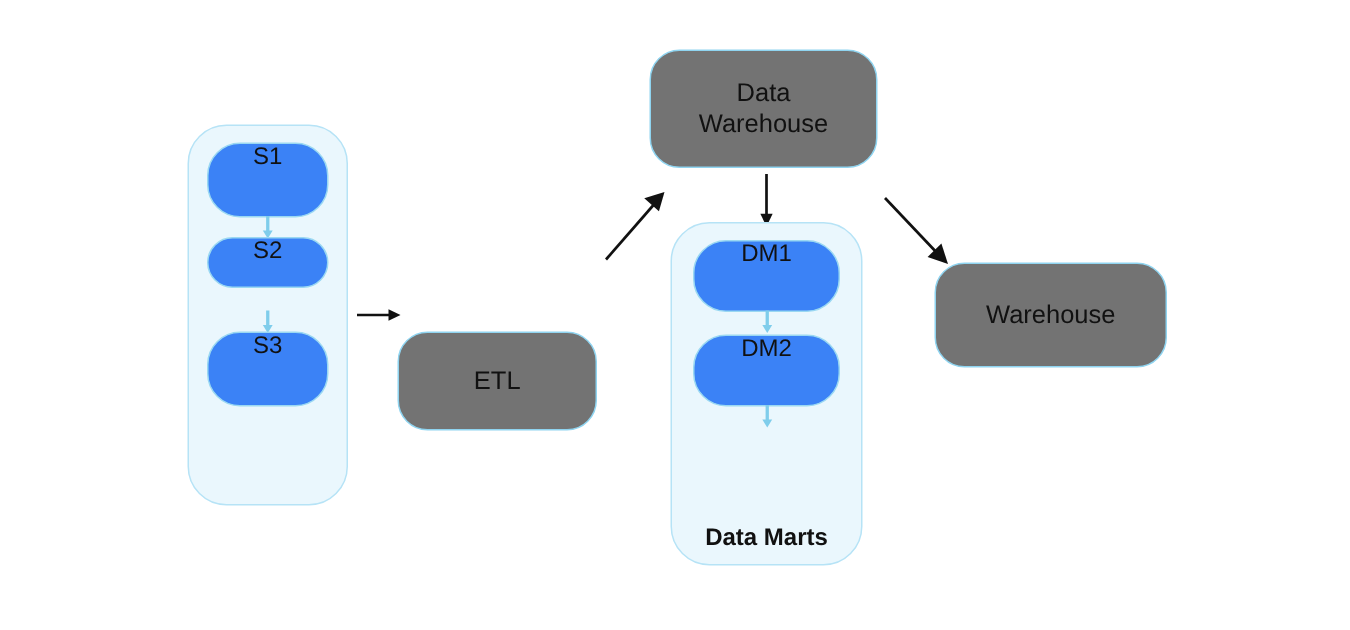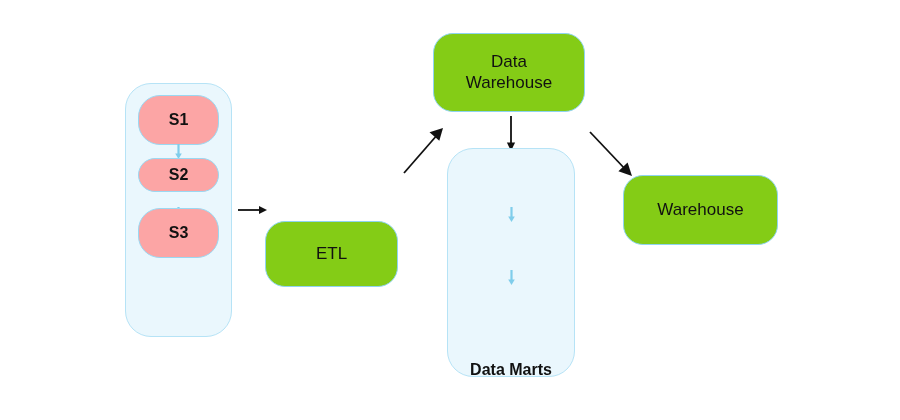--- a/index.html
+++ b/index.html
@@ -22,45 +22,44 @@
   .node {
     position: absolute;
     box-sizing: border-box;
     display: flex;
     align-items: center;
     justify-content: center;
     text-align: center;
     color: #111111;
     line-height: 1.22;
     border: 1.6px solid #8fd4f0;
-    background: #84cc16;
+    background: #737373;
   }
 
   
   .container-node {
     position: absolute;
     box-sizing: border-box;
     border: 1.6px solid #b6e3f6;
     background: #eaf7fd;
     border-radius: 26px;
   }
 
   
   .inner-node {
     position: absolute;
     box-sizing: border-box;
     display: flex;
-    align-items: center;
     justify-content: center;
     border: 1.6px solid #9ad8f2;
-    background: #fca5a5;
+    background: #3b82f6;
     border-radius: 22px;
     color: #111111;
     font-size: 16px;
-    font-weight: 700;
+    font-weight: 400;
   }
 
   
   .container-label {
     position: absolute;
     text-align: center;
     color: #111111;
     font-size: 16px;
     font-weight: 600;
     line-height: 1.25;
@@ -107,21 +106,21 @@
     <span>S2</span>
   </div>
 
   <div class="connector" style="left:172px; top:207px; width:13px; height:16px;">
     <svg width="13" height="16" viewBox="0 0 13 16">
       <line x1="6.5" y1="0" x2="6.5" y2="11" stroke="#7fcdeb" stroke-width="2.2"></line>
       <path d="M6.5 15 L3.2 9.6 L9.8 9.6 Z" fill="#7fcdeb"></path>
     </svg>
   </div>
 
-  <div class="inner-node" style="left:138px; top:208px; width:81px; height:50px;">
+  <div class="inner-node" style="left:138px; top:221px; width:81px; height:50px;">
     <span>S3</span>
   </div>
 
 
   <div class="connector" style="left:238px; top:201px; width:30px; height:18px;">
     <svg width="30" height="18" viewBox="0 0 30 18">
       <line x1="0" y1="9" x2="22" y2="9" stroke="#111111" stroke-width="1.8"></line>
       <path d="M29 9 L21 5.1 L21 12.9 Z" fill="#111111"></path>
     </svg>
   </div>
@@ -151,36 +150,42 @@
 
   <div class="connector" style="left:588px; top:130px; width:48px; height:50px;">
     <svg width="48" height="50" viewBox="0 0 48 50">
       <line x1="2" y1="2" x2="38" y2="40" stroke="#111111" stroke-width="1.8"></line>
       <path d="M44 46 L30.4 41.3 L39.6 32.4 Z" fill="#111111"></path>
     </svg>
   </div>
 
   <div class="container-node" style="left:447px; top:148px; width:128px; height:229px;"></div>
 
+  <div class="inner-node" style="left:462px; top:160px; width:98px; height:48px;">
+    <span>DM1</span>
+  </div>
 
   <div class="connector" style="left:505px; top:207px; width:13px; height:16px;">
     <svg width="13" height="16" viewBox="0 0 13 16">
       <line x1="6.5" y1="0" x2="6.5" y2="11" stroke="#7fcdeb" stroke-width="2.2"></line>
       <path d="M6.5 15 L3.2 9.6 L9.8 9.6 Z" fill="#7fcdeb"></path>
     </svg>
   </div>
 
+  <div class="inner-node" style="left:462px; top:223px; width:98px; height:48px;">
+    <span>DM2</span>
+  </div>
 
   <div class="connector" style="left:505px; top:270px; width:13px; height:16px;">
     <svg width="13" height="16" viewBox="0 0 13 16">
       <line x1="6.5" y1="0" x2="6.5" y2="11" stroke="#7fcdeb" stroke-width="2.2"></line>
       <path d="M6.5 15 L3.2 9.6 L9.8 9.6 Z" fill="#7fcdeb"></path>
     </svg>
   </div>
 
 
-  <div class="container-label" style="left:447px; top:360px; width:128px;">Data Marts</div>
+  <div class="container-label" style="left:447px; top:349px; width:128px;">Data Marts</div>
 
   <div class="node box-node" style="left:623px; top:175px; width:155px; height:70px;">
     <span>Warehouse</span>
   </div>
 
 </div>
 
 </body></html>

